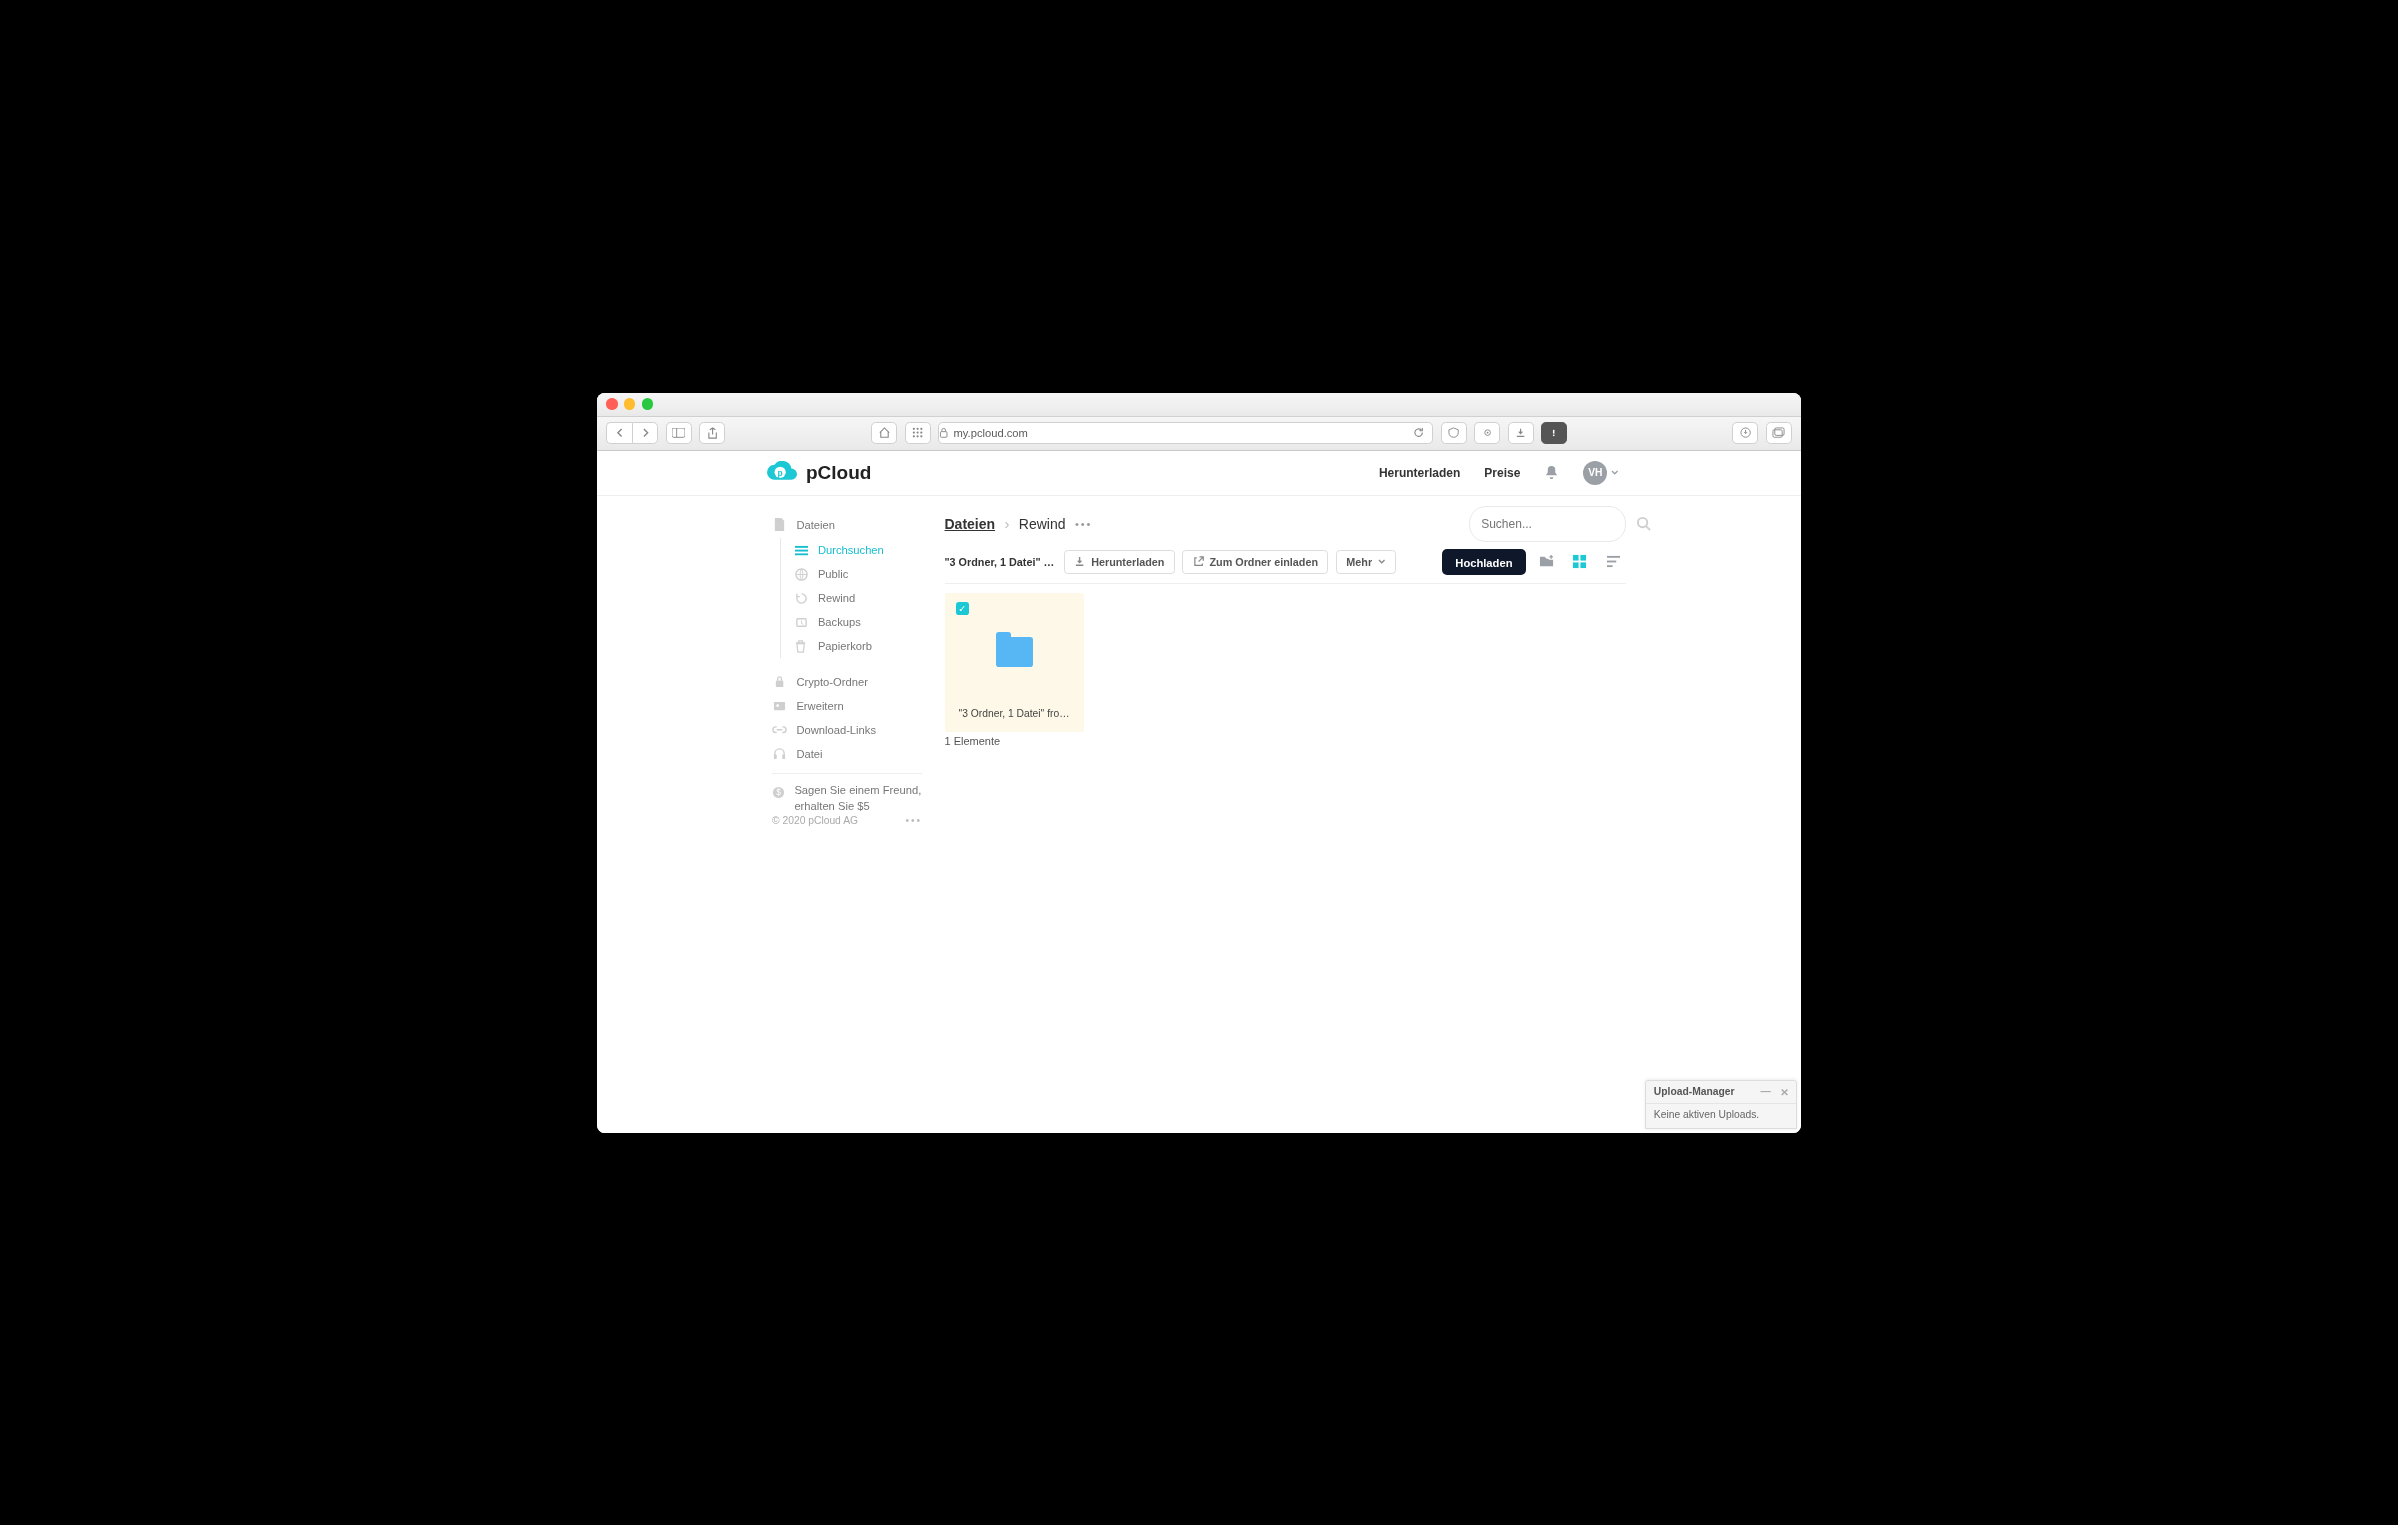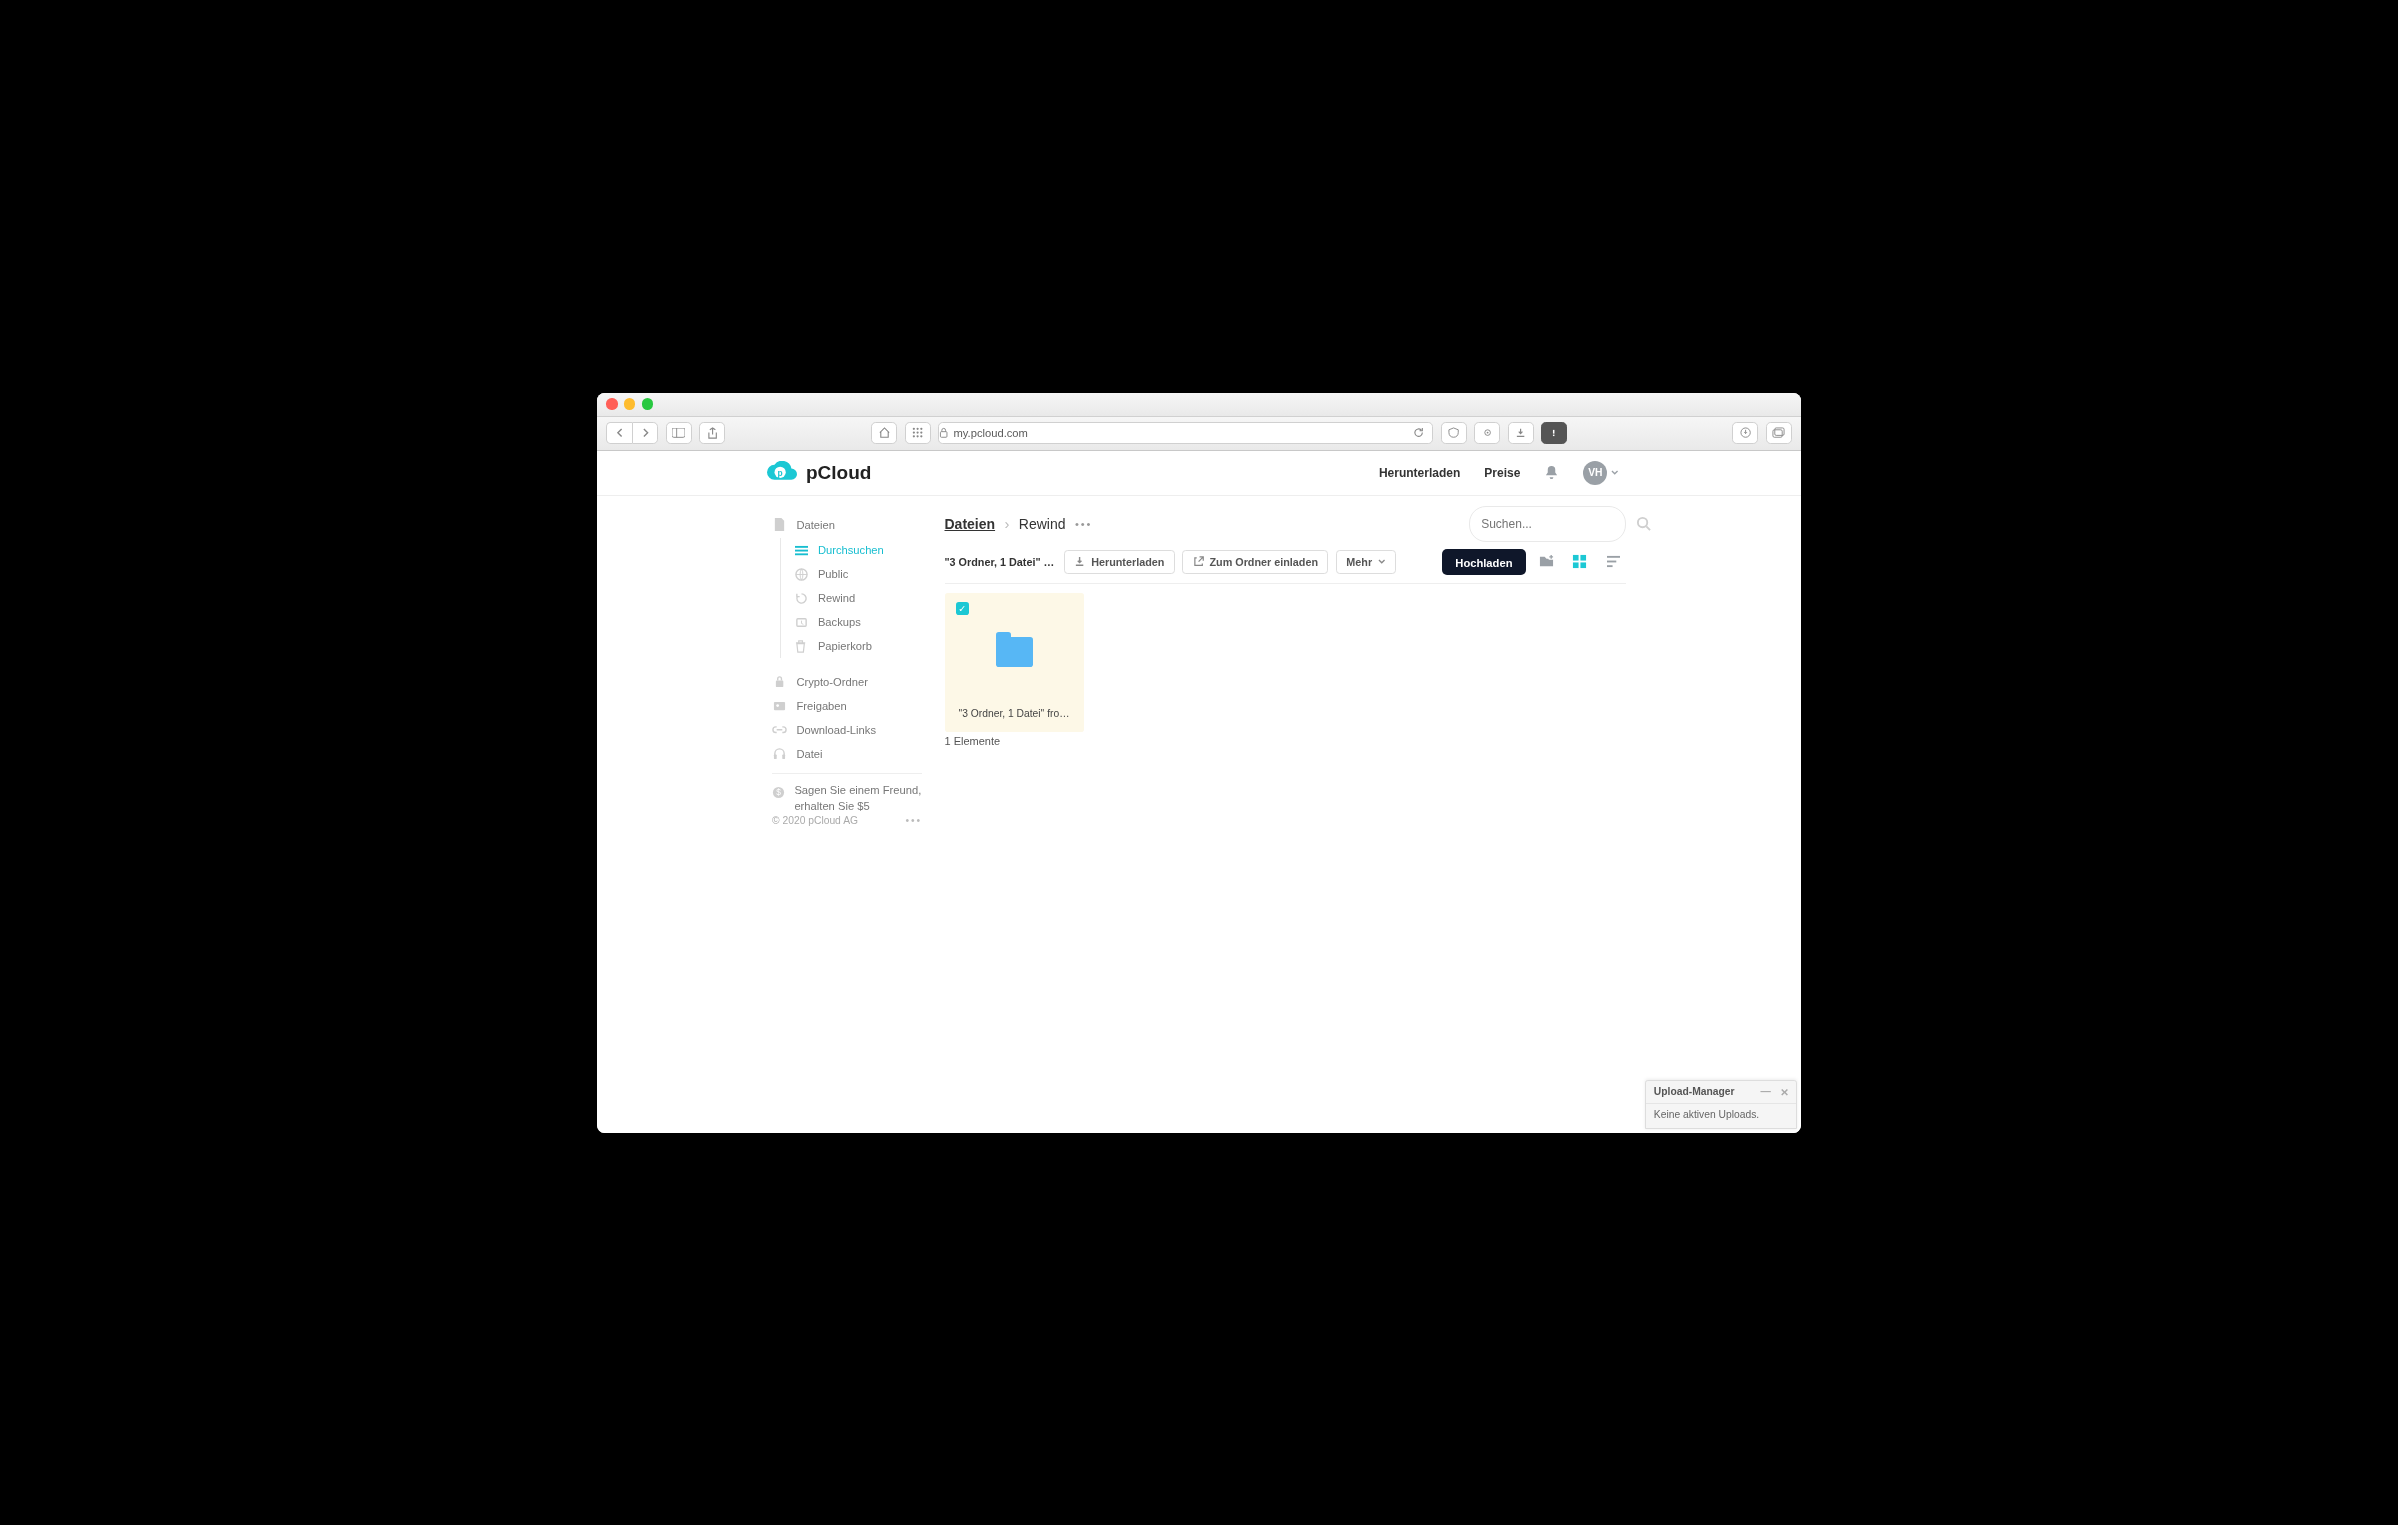--- a/index.html
+++ b/index.html
@@ -360,21 +360,21 @@
               </span>
             <span>Crypto-Ordner</span>
           </div>
           <div class="s-item">
             <span class="s-ico">
                 <svg width="13" height="11.2" viewBox="0 0 14 12">
                   <rect x="1" y="2" width="12" height="9" rx="1" fill="#cfcfcf"></rect>
                   <circle cx="5" cy="6" r="1.5" fill="#fff"></circle>
                 </svg>
               </span>
-            <span>Freigaben</span>
+            <span>Erweitern</span>
           </div>
           <div class="s-item">
             <span class="s-ico">
                 <svg width="15" height="9.4" viewBox="0 0 16 10">
                   <path d="M5 2H4a3 3 0 000 6h1m6 0h1a3 3 0 000-6h-1M5 5h6" stroke="#cfcfcf" fill="none" stroke-width="1.5"></path>
                 </svg>
               </span>
             <span>Download-Links</span>
           </div>
           <div class="s-item">

